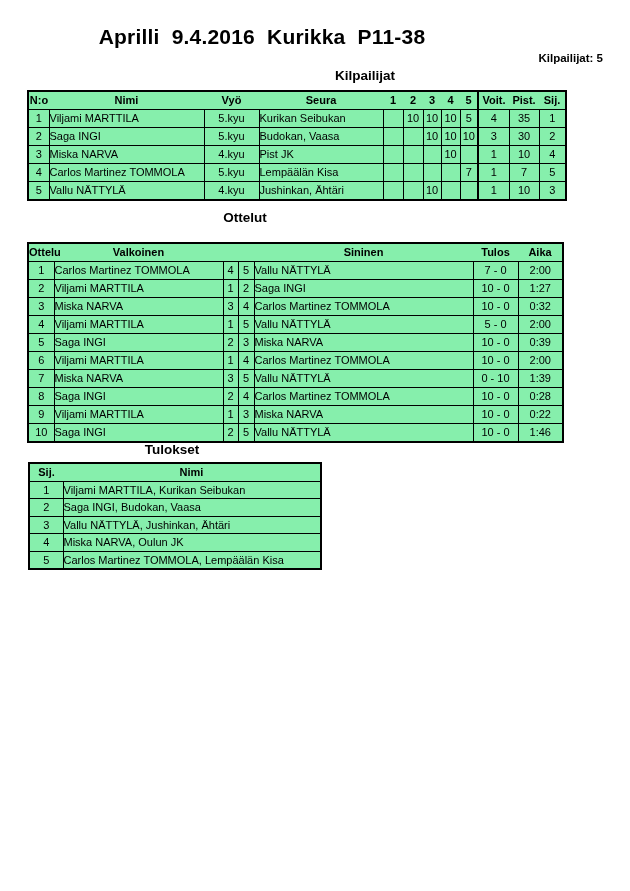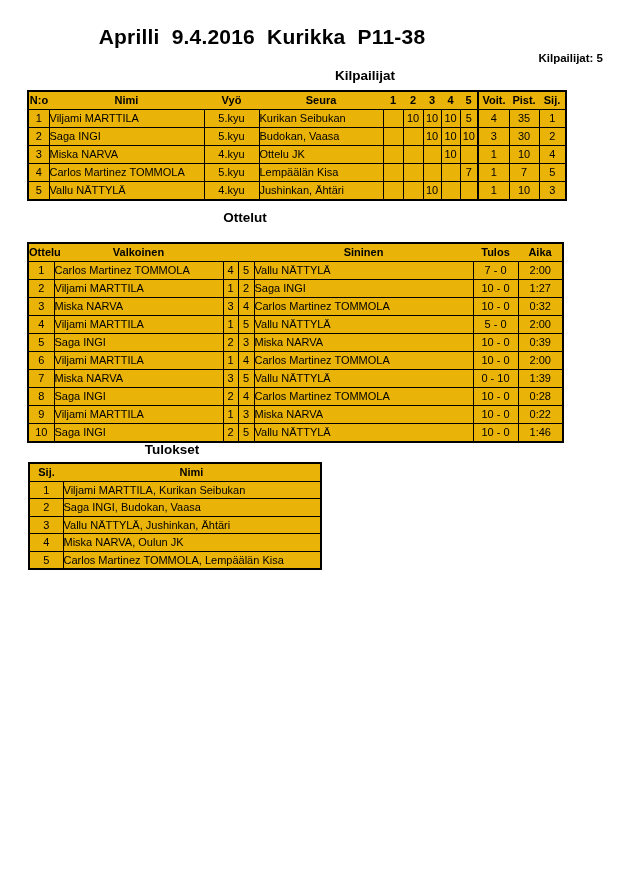--- a/index.html
+++ b/index.html
@@ -16,21 +16,21 @@
     white-space:nowrap;
   }
   #comp-count { top:52px; right:27px; font-size:11.5px; font-weight:bold; }
   .sec-title { font-size:13.5px; font-weight:bold; text-align:center; white-space:nowrap; }
   #t1-title { top:68px; left:27px; width:368px;text-align:right; }
   #t2-title { top:210px; left:27px; width:436px; }
   #t3-title { top:442px; left:28px; width:288px; }
 
   table.t {
     position:absolute; border-collapse:collapse; table-layout:fixed;
-    border:2px solid #000; background:#eab308;
+    border:2px solid #000; background:#86efac;
   }
   .t td, .t th {
     border:1px solid #000; padding:0; font-size:11px;
     height:17px; line-height:17px; white-space:nowrap; overflow:hidden;
   }
   .t th {
     font-weight:bold; border-left:none; border-right:none;
     text-align:center; overflow:visible;
   }
   #table3 td, #table3 th { height:16.5px; line-height:16.5px; }
@@ -109,21 +109,21 @@
       <td class="c">10</td>
       <td class="c">10</td>
       <td class="c bl2">3</td>
       <td class="c">30</td>
       <td class="c">2</td>
     </tr>
     <tr>
       <td class="c">3</td>
       <td class="l p9">Miska NARVA</td>
       <td class="c">4.kyu</td>
-      <td class="l p5">Ottelu JK</td>
+      <td class="l p5">Pist JK</td>
       <td class="c"></td>
       <td class="c"></td>
       <td class="c"></td>
       <td class="c">10</td>
       <td class="c"></td>
       <td class="c bl2">1</td>
       <td class="c">10</td>
       <td class="c">4</td>
     </tr>
     <tr>

